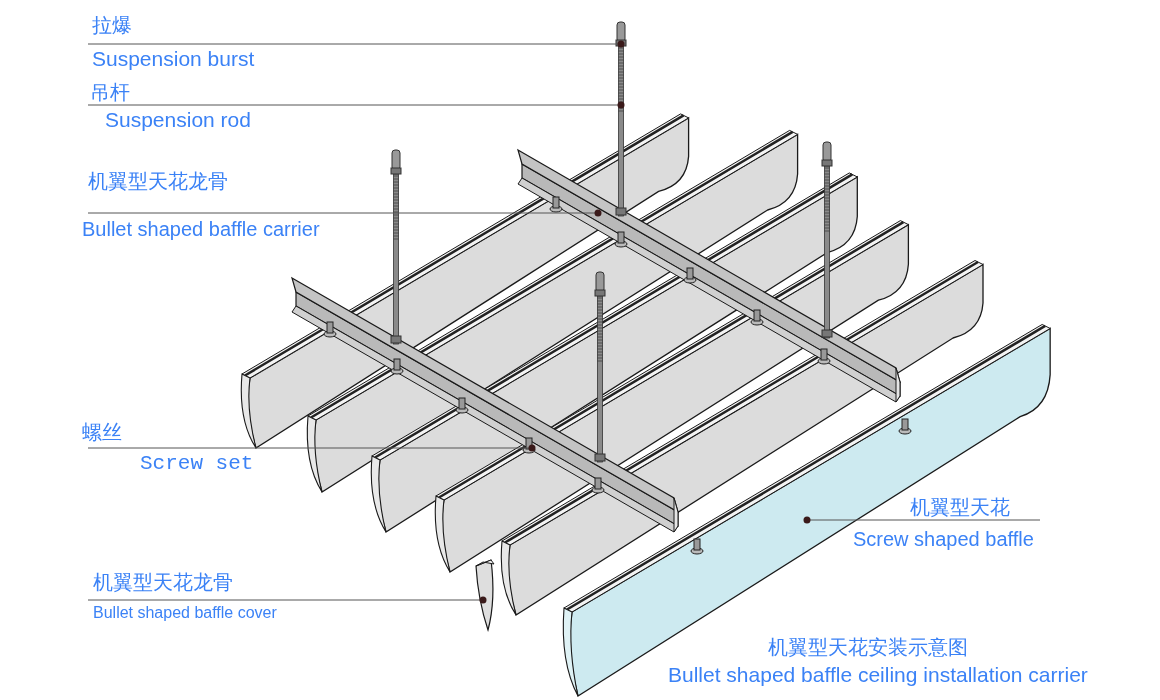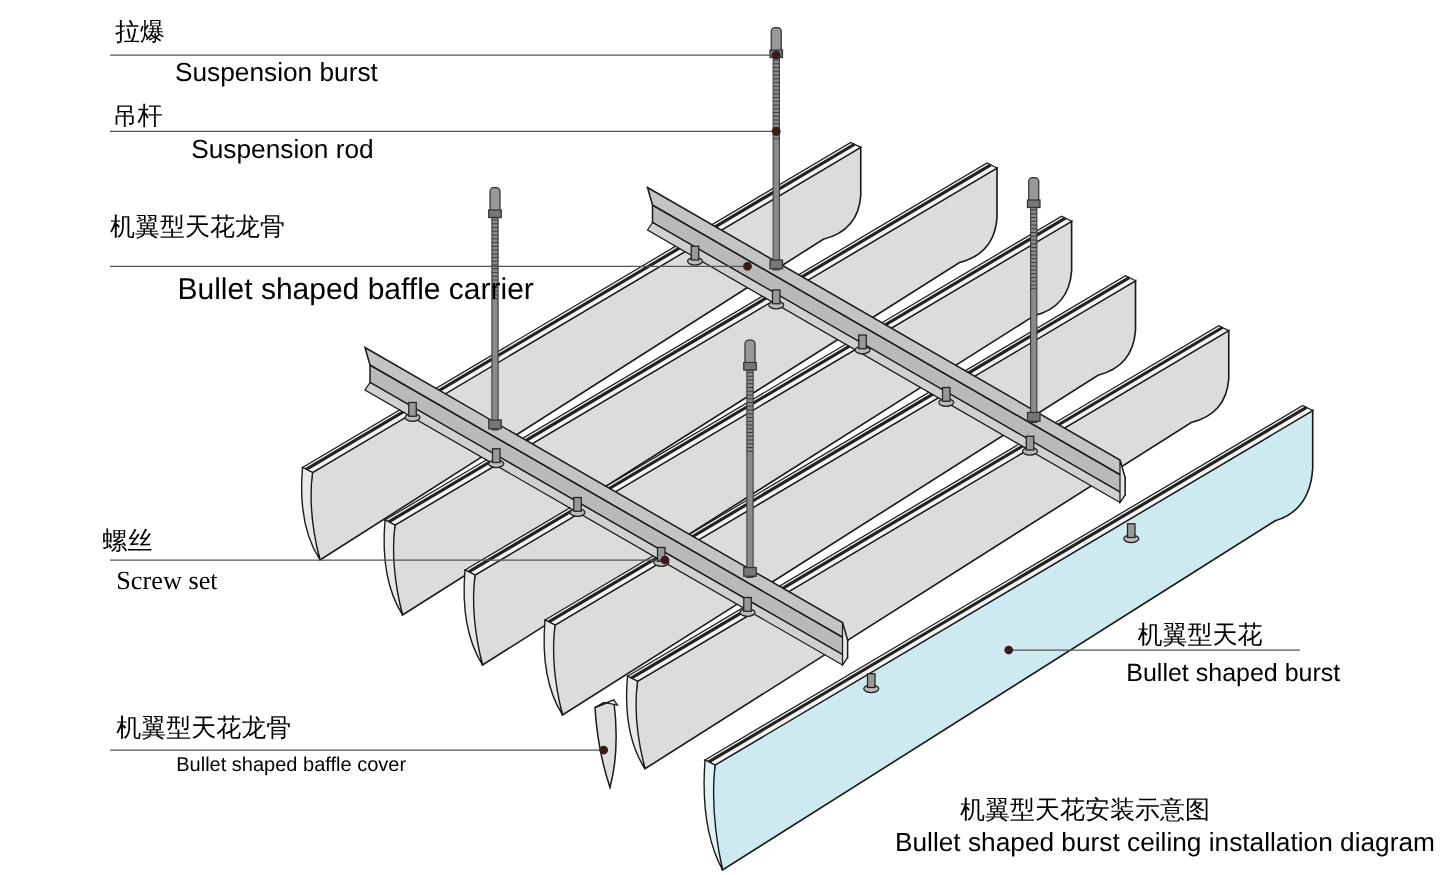--- a/index.html
+++ b/index.html
@@ -1,22 +1,22 @@
 <!DOCTYPE html>
 <html><head>
   <meta charset="utf-8">
   <style>
     html, body { margin: 0; padding: 0; background: #ffffff; }
     body { width: 1160px; height: 700px; position: relative; overflow: hidden;
            font-family: "Liberation Sans", "DejaVu Sans", sans-serif; color: #333; }
     #stage { position: absolute; left: 0; top: 0; width: 1160px; height: 700px; }
-    .lbl { position: absolute; white-space: nowrap; color: #000000; }
+    .lbl { position: absolute; white-space: nowrap; color: #3b82f6; }
     .zh { font-family: "DejaVu Sans", sans-serif; font-size: 20px; }
-    .en { font-size: 21px; margin-left: 48px; }
-    .en-c { font-family: Liberation Serif, serif; font-size: 20px; }
+    .en { font-size: 21px; }
+    .en-c { font-family: Liberation Mono, monospace; font-size: 20px; margin-left: 47px; }
   </style>
 </head>
 <body>
 
 <svg id="stage" xmlns="http://www.w3.org/2000/svg" width="1160" height="700" viewBox="0 0 1160 700">
   <g id="g-baffles">
       <g>
         <path d="M250,378 L688.5999999999999,117.89999999999998 L688.5999999999999,156.39999999999998 Q686.5999999999999,184.39999999999998 658.5999999999999,191.39999999999998 L256,448 Q244,409.5 250,378 Z" fill="#dcdcdc" stroke="#1a1a1a" stroke-width="1.3"></path>
         <polygon points="242,374 680.5999999999999,113.89999999999998 688.5999999999999,117.89999999999998 250,378" fill="#f4f4f4" stroke="#1a1a1a" stroke-width="1"></polygon>
         <line x1="245" y1="375.5" x2="683.5999999999999" y2="115.39999999999998" stroke="#222" stroke-width="2.5"></line>
@@ -251,22 +251,22 @@
       <line x1="1040" y1="520" x2="807" y2="520" stroke="#555555" stroke-width="1"></line>
       <circle cx="807" cy="520" r="3.5" fill="#3a1a1a"></circle>
     </g>
 </svg>
 
 <div class="lbl zh" style="left:92px;top:12px">拉爆</div>
 <div class="lbl en" style="left:92px;top:47px">Suspension burst</div>
 <div class="lbl zh" style="left:90px;top:79px">吊杆</div>
 <div class="lbl en" style="left:105px;top:108px">Suspension rod</div>
 <div class="lbl zh" style="left:88px;top:168px">机翼型天花龙骨</div>
-<div class="lbl en" style="left:94px;top:218px;font-size:24px">Bullet shaped baffle carrier</div>
+<div class="lbl en" style="left:82px;top:218px;font-size:20px">Bullet shaped baffle carrier</div>
 <div class="lbl zh" style="left:82px;top:419px">螺丝</div>
 <div class="lbl en-c" style="left:93px;top:452px;font-size:21px">Screw set</div>
 <div class="lbl zh" style="left:93px;top:569px">机翼型天花龙骨</div>
 <div class="lbl en" style="left:93px;top:604px;font-size:16px">Bullet shaped baffle cover</div>
 <div class="lbl zh" style="left:910px;top:494px">机翼型天花</div>
-<div class="lbl en" style="left:853px;top:528px;font-size:20px">Bullet shaped burst</div>
+<div class="lbl en" style="left:853px;top:528px;font-size:20px">Screw shaped baffle</div>
 
 <div class="lbl zh" style="left:768px;top:634px">机翼型天花安装示意图</div>
-<div class="lbl en" style="left:668px;top:663px;font-size:21px">Bullet shaped burst  ceiling installation diagram</div>
+<div class="lbl en" style="left:668px;top:663px;font-size:21px">Bullet shaped baffle  ceiling installation carrier</div>
 
 </body></html>

